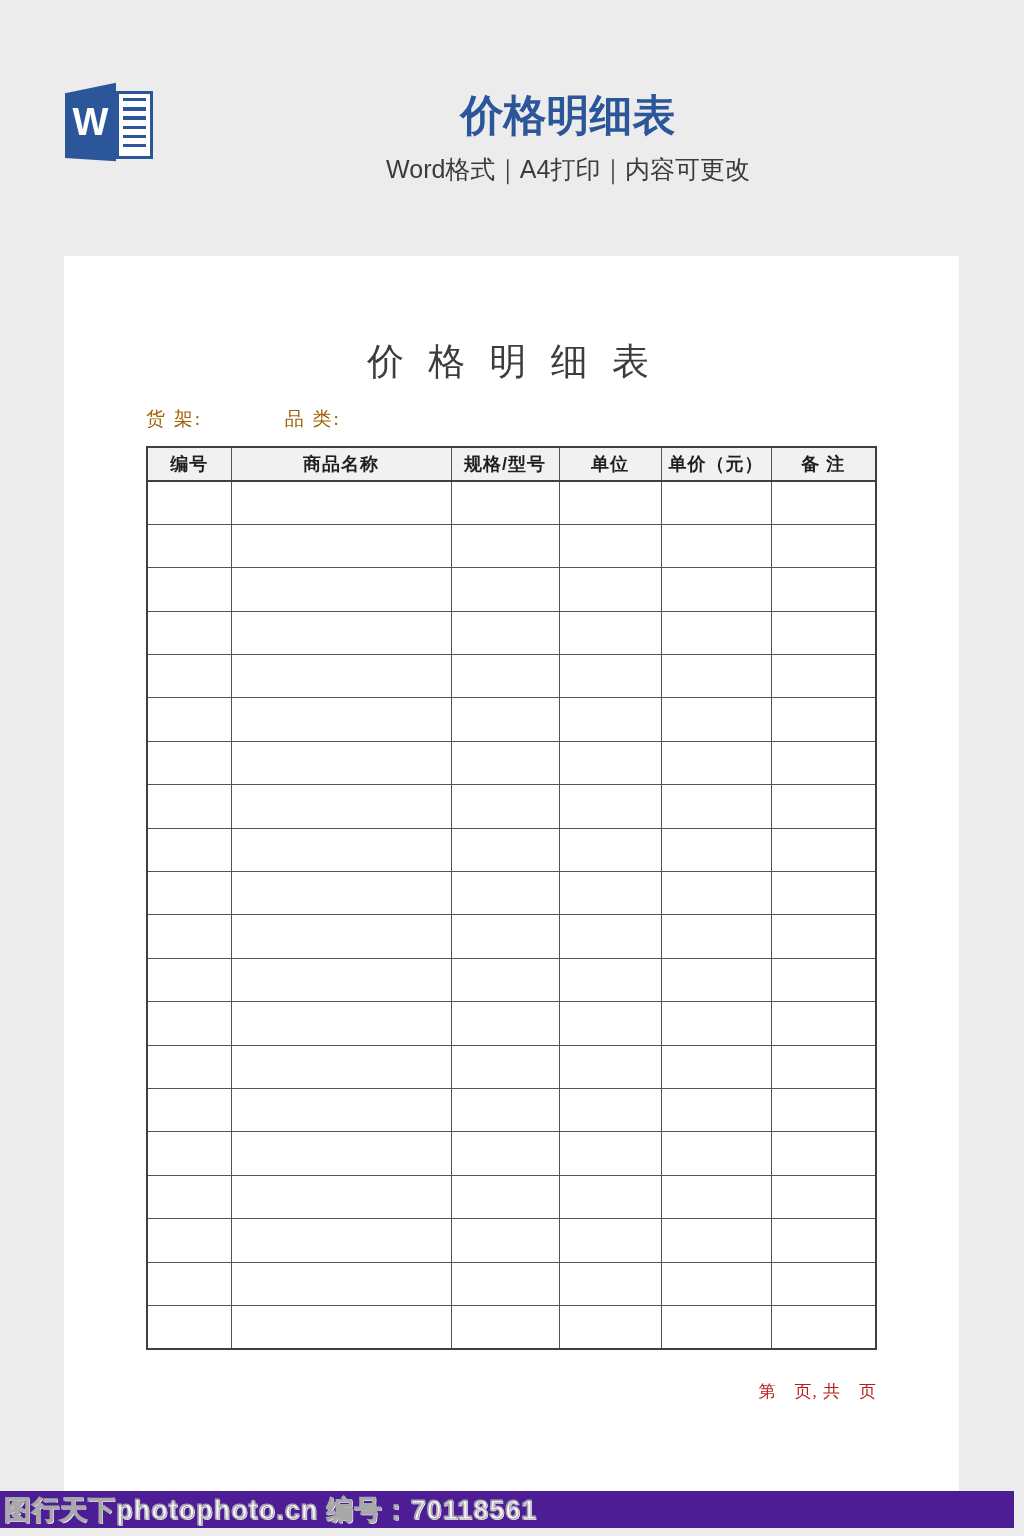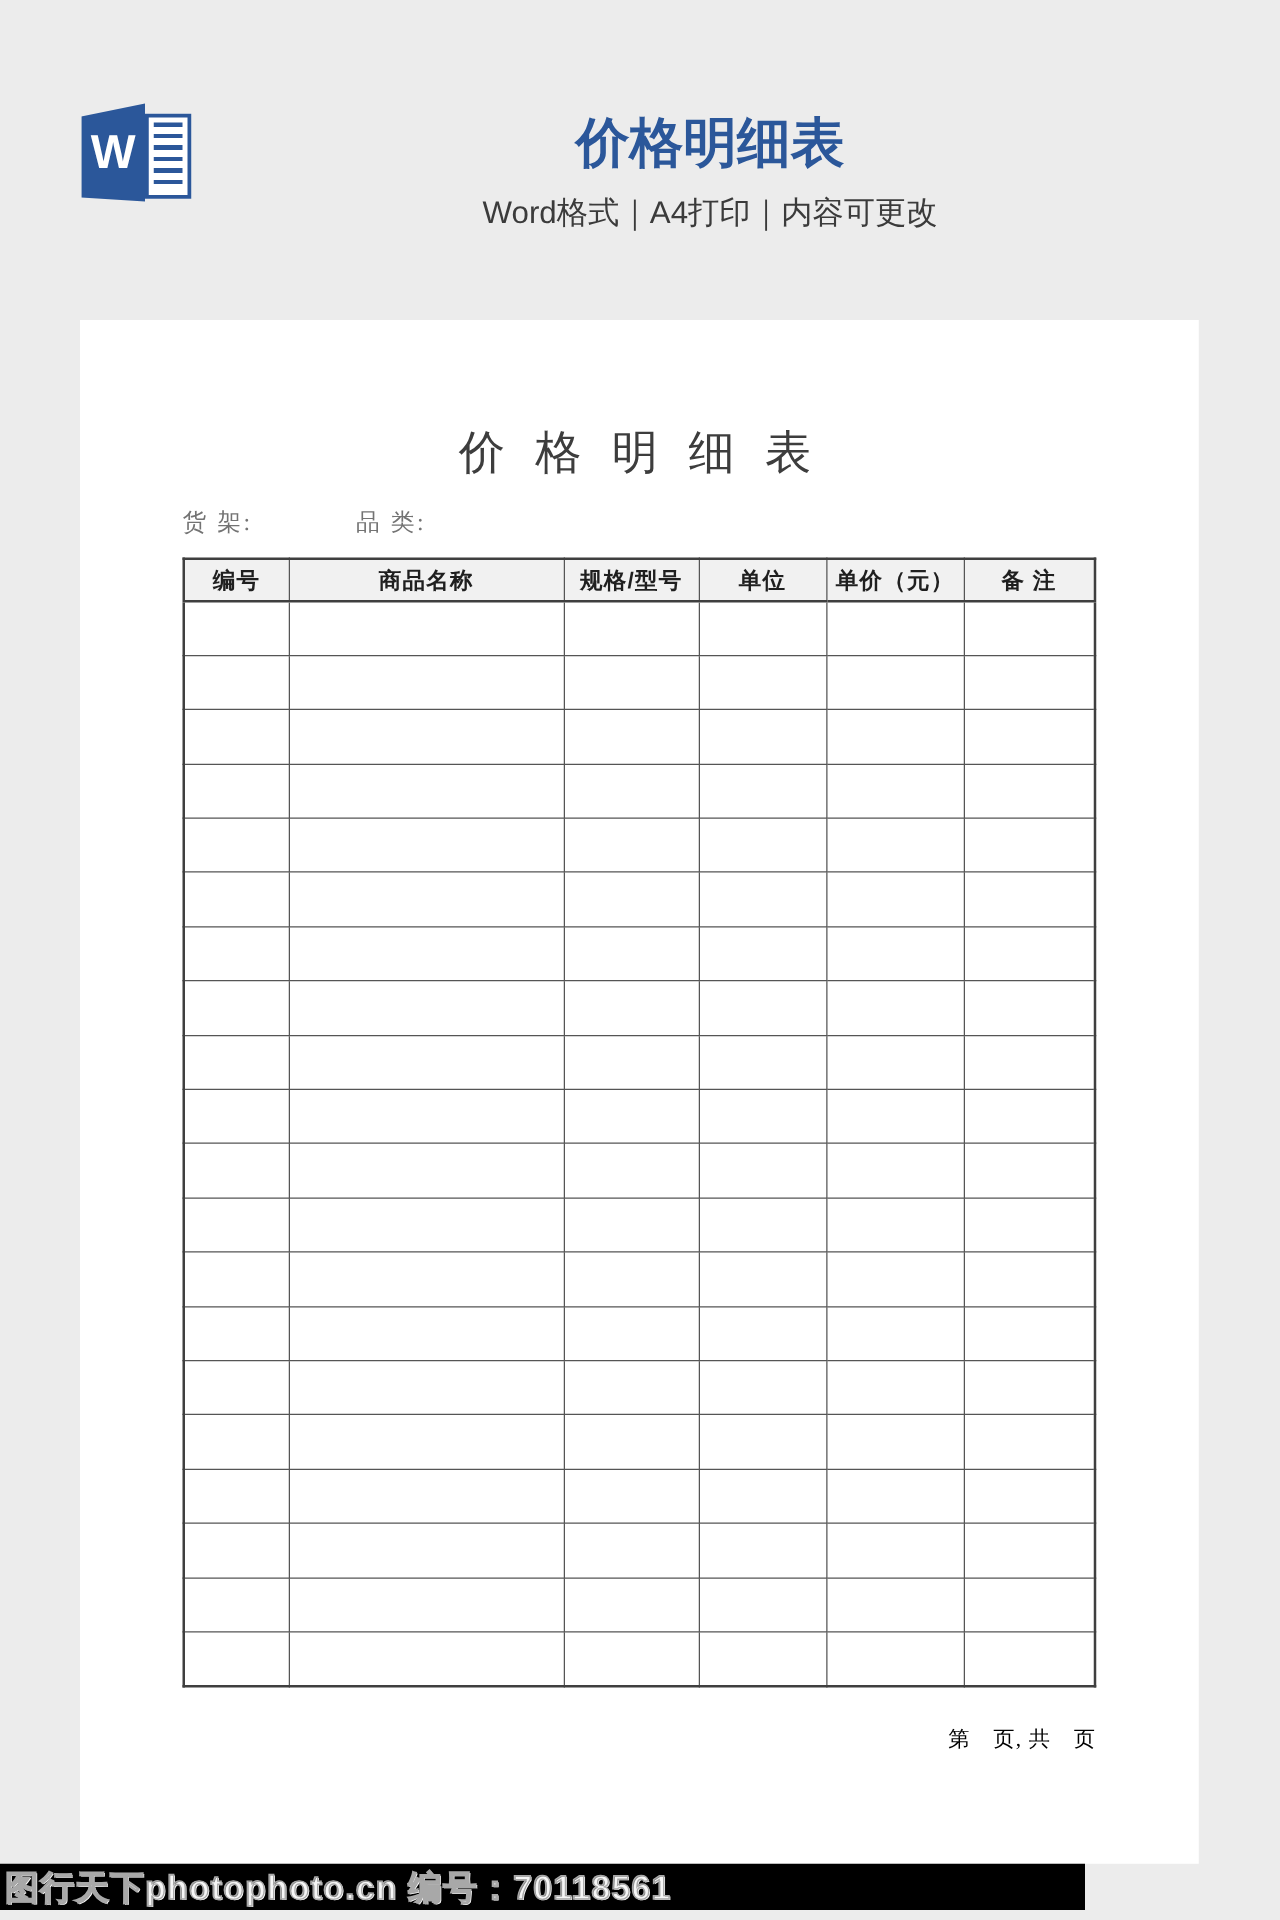--- a/index.html
+++ b/index.html
@@ -47,21 +47,21 @@
   .doc-page{
     margin-left:64px; width:895px; height:1235px;
     background:#ffffff; padding:86px 82px 0 82px;
   }
   .doc-title{
     text-align:center; font-size:37px; color:#3d3d3d;
     letter-spacing:7px; line-height:40px;
   }
   .field-row{
     margin-top:26px; font-family:"Liberation Serif", serif;
-    font-size:19px; color:#737373; line-height:22px;
+    font-size:19px; color:#a16207; line-height:22px;
   }
   .field-label{ letter-spacing:2px; }
   .field-label + .field-label{ margin-left:78px; }
 
   table.price-table{
     margin-top:16px; width:100%;
     border-collapse:collapse; table-layout:fixed;
     border:2px solid var(--border-dark);
   }
   .price-table th{
@@ -71,27 +71,27 @@
     font-size:18px; font-weight:bold; color:#1f1f1f;
     letter-spacing:1px;
   }
   .price-table td{
     height:43.4px; border:1px solid var(--border-mid); background:#fff;
   }
 
   .page-footer{
     margin-top:30px; text-align:right;
     font-family:"Liberation Serif", serif;
-    font-size:17px; color:#000000; letter-spacing:1px;
+    font-size:17px; color:#b91c1c; letter-spacing:1px;
   }
 
   
   .watermark-bar{
-    position:absolute; left:0; bottom:8px; width:868px; height:37px;
-    background:#000000; display:flex; align-items:center; padding-left:4px;
+    position:absolute; left:0; bottom:8px; width:1014px; height:37px;
+    background:#4c1d95; display:flex; align-items:center; padding-left:4px;
   }
   .watermark-text{
     font-size:27px; font-weight:bold; letter-spacing:1px;
     color:rgba(238,238,238,0.55);
     -webkit-text-stroke:1.1px #a8a8a8;
     text-shadow:1px 1px 0 #ffffff;
     white-space:nowrap;
   }
 </style>
 </head>

